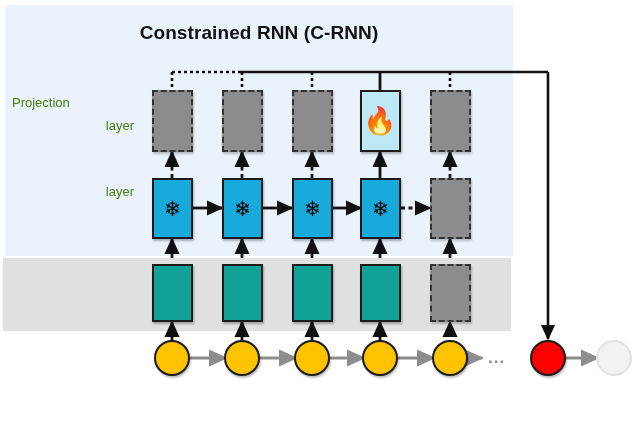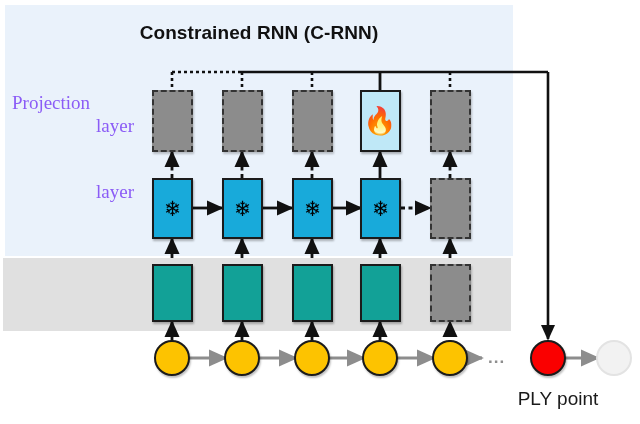--- a/index.html
+++ b/index.html
@@ -11,21 +11,21 @@
   
   .panel{position:absolute;box-sizing:border-box;}
   #panel-rnn{left:5px;top:5px;width:508px;height:251px;background:#eaf2fb;}
   #panel-p2v{left:3px;top:258px;width:508px;height:73px;background:#e0e0e0;}
 
   
   #title{position:absolute;left:5px;top:14px;width:508px;text-align:center;
          font-size:19px;font-weight:bold;color:#111;letter-spacing:.1px;margin-top:8px;}
 
   
-  .rowlabel{position:absolute;color:#8b5cf6;font-size:19px;line-height:23px;font-family:Liberation Serif, serif;}
+  .rowlabel{position:absolute;color:#4d7c0f;font-size:13px;line-height:23px;}
   #lbl-proj{left:12px;top:91px;width:122px;text-align:left;}
   #lbl-proj .l2{display:block;text-align:right;}
   #lbl-rec{left:12px;top:180px;width:122px;text-align:left;}
   #lbl-rec .l2{display:block;text-align:right;}
   #lbl-p2v{left:12px;top:283px;width:130px;text-align:center;}
 
   
   #wires{position:absolute;left:0;top:0;width:640px;height:424px;
          pointer-events:none;}
 
@@ -173,15 +173,14 @@
 
   <div class="circle c-yellow" style="left:154px;top:340px;width:36px;height:36px;"></div>
   <div class="circle c-yellow" style="left:224px;top:340px;width:36px;height:36px;"></div>
   <div class="circle c-yellow" style="left:294px;top:340px;width:36px;height:36px;"></div>
   <div class="circle c-yellow" style="left:362px;top:340px;width:36px;height:36px;"></div>
   <div class="circle c-yellow" style="left:432px;top:340px;width:36px;height:36px;"></div>
   <div class="circle c-red" style="left:530px;top:340px;width:36px;height:36px;"></div>
   <div class="circle c-pale" style="left:596px;top:340px;width:36px;height:36px;"></div>
 
   <div id="ellipsis">...</div>
-  <div id="ply-label">PLY point</div>
 
 </div>
 
 </body></html>

